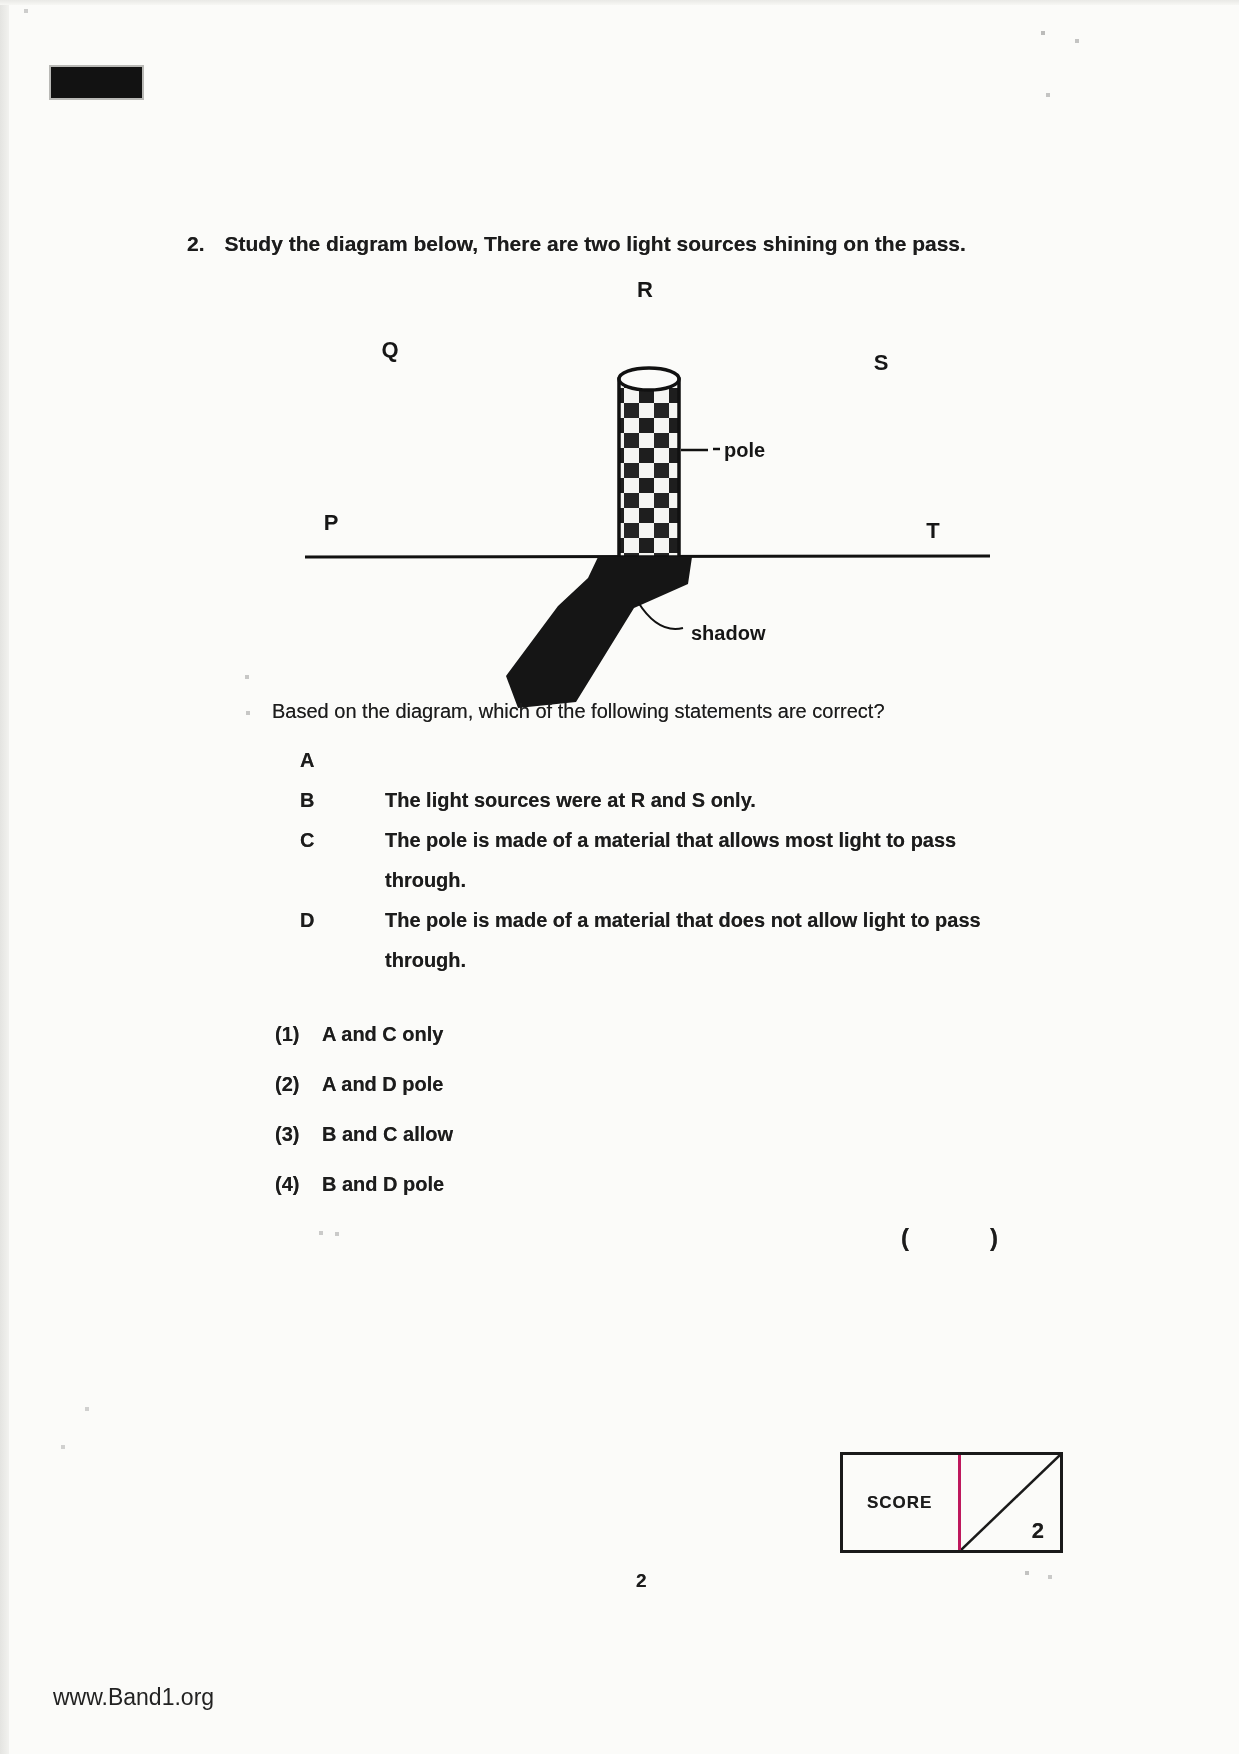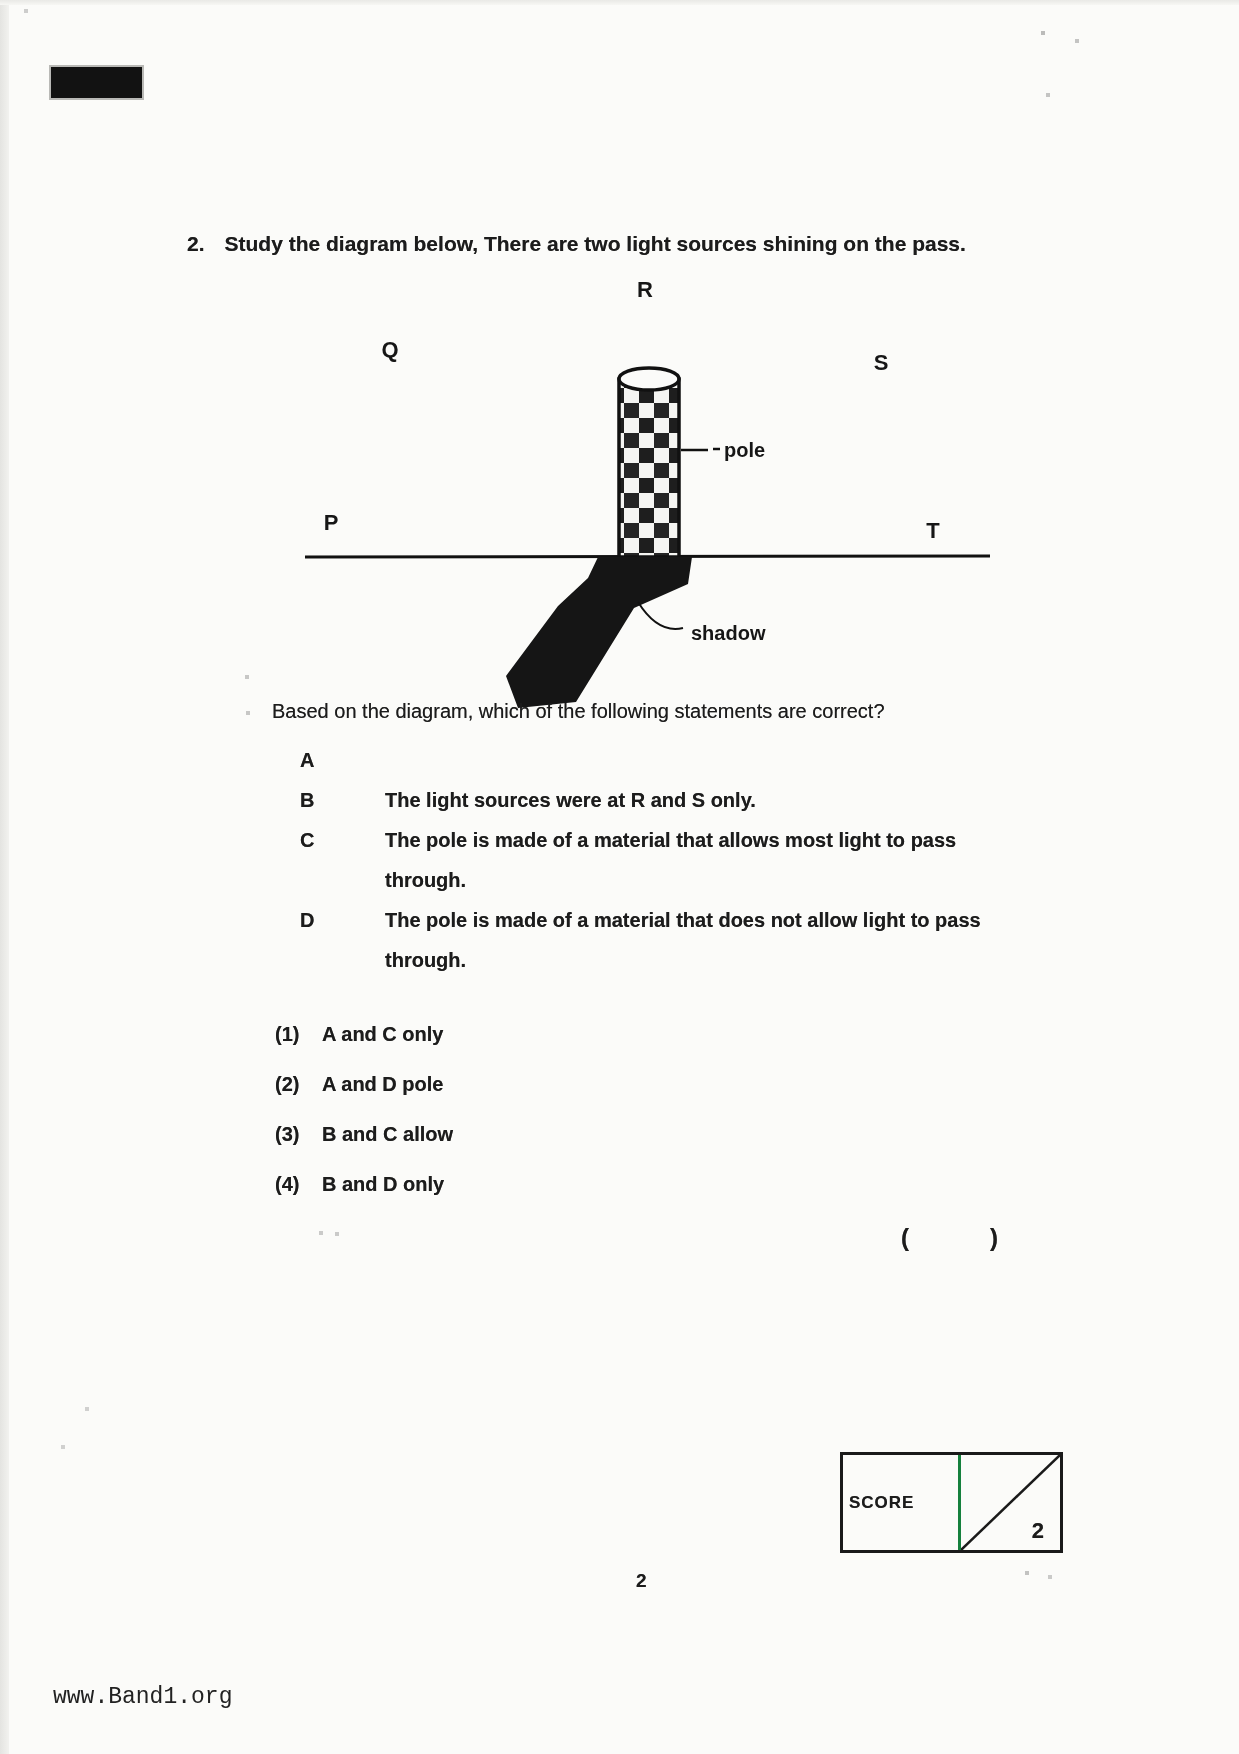--- a/index.html
+++ b/index.html
@@ -37,27 +37,27 @@
   .stmt-row{display:flex;line-height:40px;}
   .stmt-letter{width:85px;flex:none;}
   .stmt-text{white-space:pre-line;max-width:610px;}
   .options{position:absolute;left:275px;top:1020px;font-size:20px;font-weight:600;}
   .opt-row{display:flex;line-height:28px;margin-bottom:22px;}
   .opt-num{width:47px;flex:none;}
   .bracket{position:absolute;top:1224px;font-size:24px;font-weight:700;}
   .bracket.open{left:901px;}
   .bracket.close{left:990px;}
   .score-box{position:absolute;left:840px;top:1452px;width:223px;height:101px;border:3px solid #1a1a1a;display:flex;box-sizing:border-box;}
-  .score-left{width:118px;border-right:3px solid #15803d;box-sizing:border-box;display:flex;align-items:center;padding-left:6px;}
+  .score-left{width:118px;border-right:3px solid #be185d;box-sizing:border-box;display:flex;align-items:center;padding-left:24px;}
   .score-label{font-size:17px;font-weight:600;letter-spacing:1px;}
   .score-right{flex:1;position:relative;}
   .score-right svg{position:absolute;inset:0;width:100%;height:100%;}
   .score-value{position:absolute;right:16px;bottom:6px;font-size:22px;font-weight:700;}
   .page-number{position:absolute;left:636px;top:1570px;font-size:19px;font-weight:600;}
-  .site-url{position:absolute;left:53px;top:1684px;font-family:Liberation Mono, monospace;font-size:23px;color:#222;}
+  .site-url{position:absolute;left:53px;top:1684px;font-family:Liberation Sans, sans-serif;font-size:23px;color:#222;}
   svg text{font-family:"Liberation Sans",sans-serif;fill:#161616;}
   .diag-letter{font-size:22px;font-weight:600;}
   .diag-caption{font-size:20px;font-weight:600;}
 </style>
 </head>
 <body>
 
 <div class="edge-left"></div>
 <div class="edge-top"></div>
 <div class="speckles"></div>
@@ -128,21 +128,21 @@
   <div class="opt-row">
     <span class="opt-num">(2)</span>
     <span>A and D pole</span>
   </div>
   <div class="opt-row">
     <span class="opt-num">(3)</span>
     <span>B and C allow</span>
   </div>
   <div class="opt-row">
     <span class="opt-num">(4)</span>
-    <span>B and D only</span>
+    <span>B and D pole</span>
   </div>
 </div>
 
 <span class="bracket open ink">(</span>
 <span class="bracket close ink">)</span>
 
 <div class="score-box">
   <div class="score-left">
     <span class="score-label ink">SCORE</span>
   </div>

